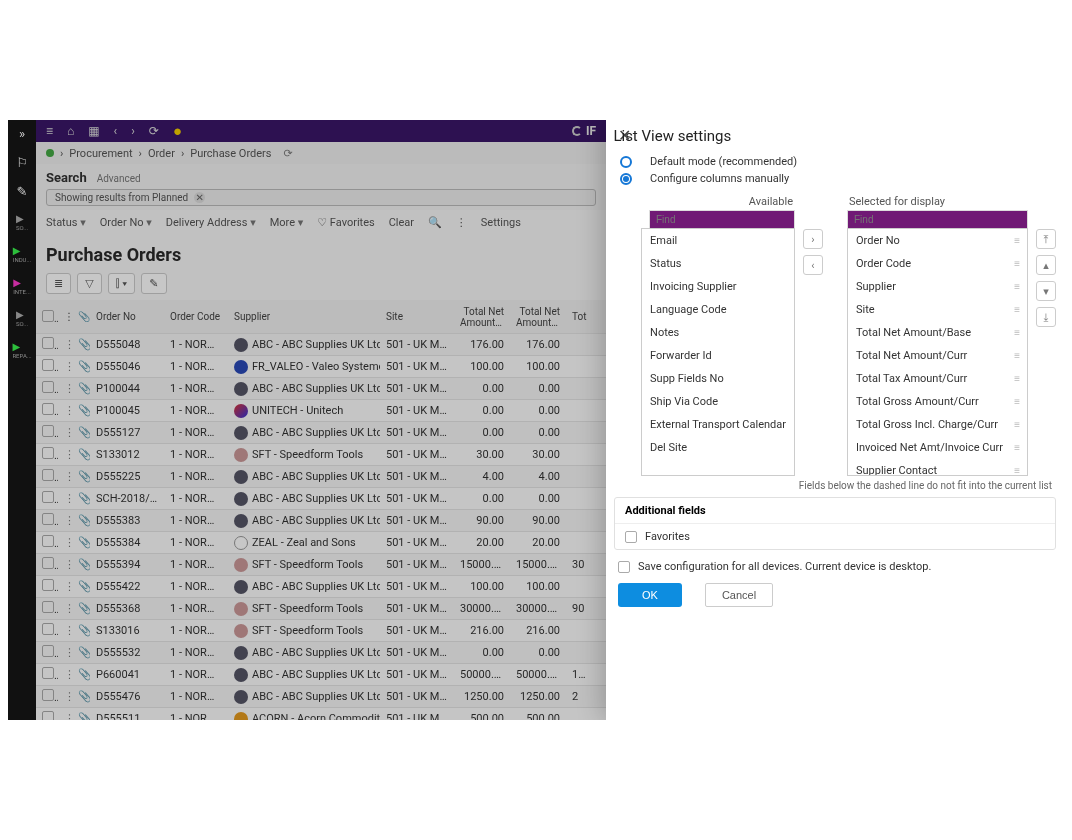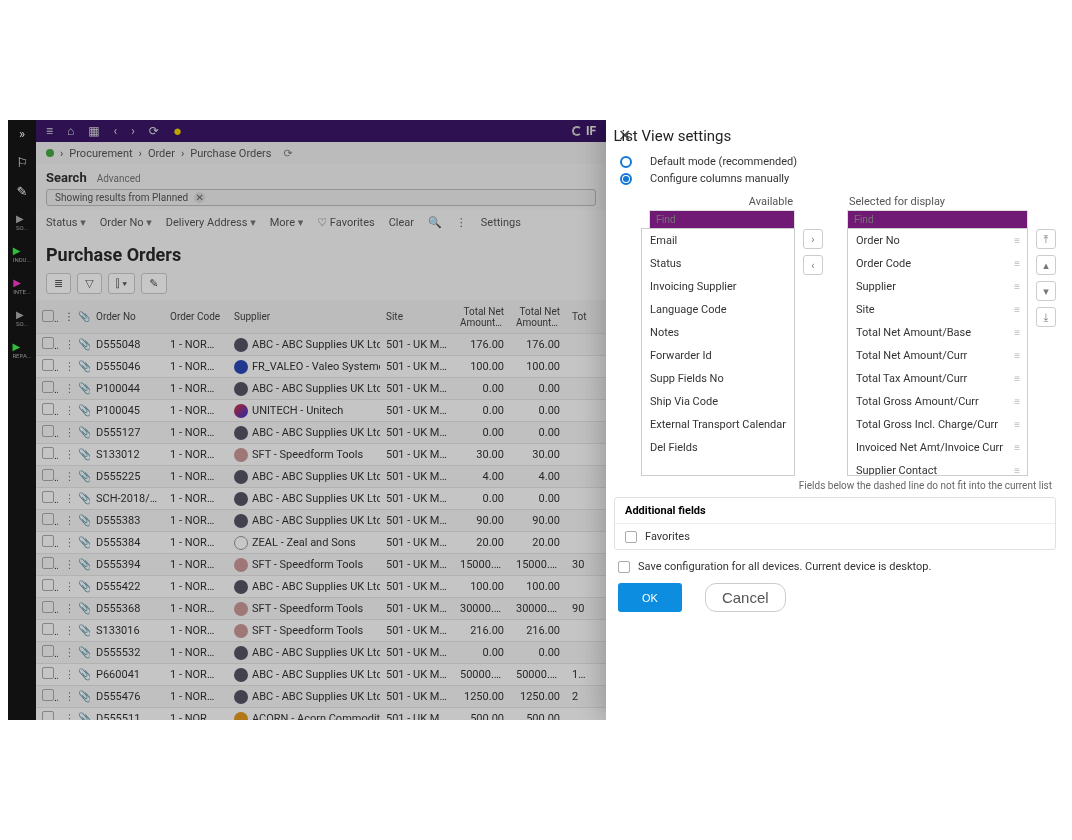--- a/index.html
+++ b/index.html
@@ -196,21 +196,21 @@
   }
   .underline-note{font-size:10px;color:#666;text-align:right;padding:4px 12px 0 0;margin-left:33px;}
   .addl {
     margin:6px 8px 0 8px;border:1px solid #e0e0e0;border-radius:3px;
   }
   .addl .ahdr{font-weight:bold;font-size:11px;padding:6px 10px;border-bottom:1px solid #eee;}
   .addl .arow{display:flex;align-items:center;gap:8px;padding:6px 10px;font-size:11px;color:#333;}
   .savecfg{display:flex;align-items:center;gap:8px;padding:10px 12px;font-size:11px;color:#333;}
   .dlg-btns{display:flex;gap:23px;padding:0 12px;}
   .btn-ok{background:#0d8de0;color:#fff;border:none;border-radius:3px;padding:5px 24px;font-size:11px;cursor:pointer;}
-  .btn-cancel{background:#fff;color:#555;border:1px solid #ccc;border-radius:11px;padding:5px 16px;font-size:15px;cursor:pointer;}
+  .btn-cancel{background:#fff;color:#555;border:1px solid #ccc;border-radius:2px;padding:5px 16px;font-size:11px;cursor:pointer;}
   .cbox{width:12px;height:12px;border:1px solid #aaa;border-radius:2px;display:inline-block;}
 </style>
 </head>
 <body>
 
 <div class="canvas">
 
   <div class="leftnav">
     <span class="nvicon">»</span>
     <span class="nvicon">⚐</span>
@@ -585,21 +585,21 @@
         <div class="listbox" id="avail-box">
             <div class="litem">Email</div>
             <div class="litem">Status</div>
             <div class="litem">Invoicing Supplier</div>
             <div class="litem">Language Code</div>
             <div class="litem">Notes</div>
             <div class="litem">Forwarder Id</div>
             <div class="litem">Supp Fields No</div>
             <div class="litem">Ship Via Code</div>
             <div class="litem">External Transport Calendar</div>
-            <div class="litem">Del Fields</div>
+            <div class="litem">Del Site</div>
           </div>
       </div>
       <div class="midbtns">
         <span class="arrowbtn">›</span>
         <span class="arrowbtn">‹</span>
       </div>
       <div class="listcol sel">
         <div class="colhdr">Selected for display</div>
         <input class="findbox" placeholder="Find" style="">
         <div class="listbox" id="sel-box">

